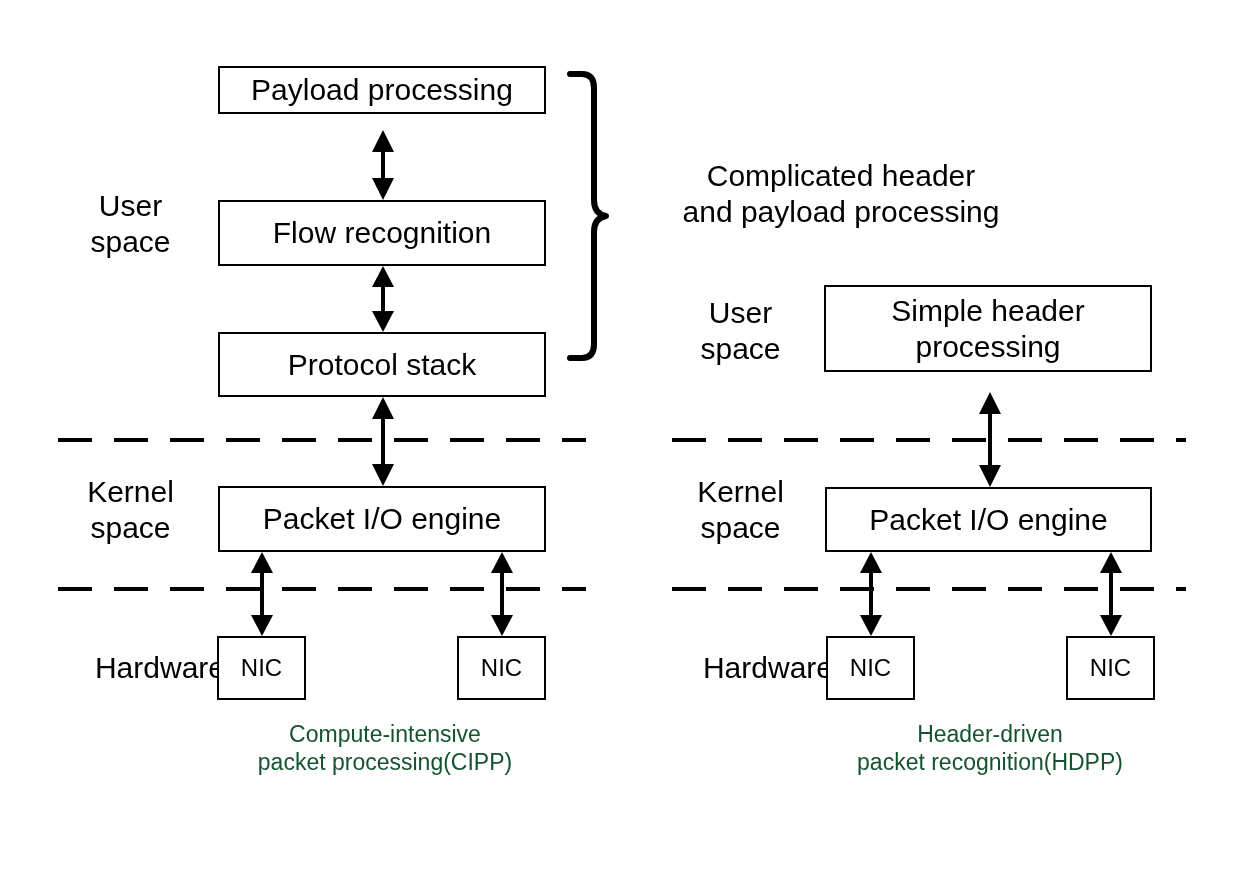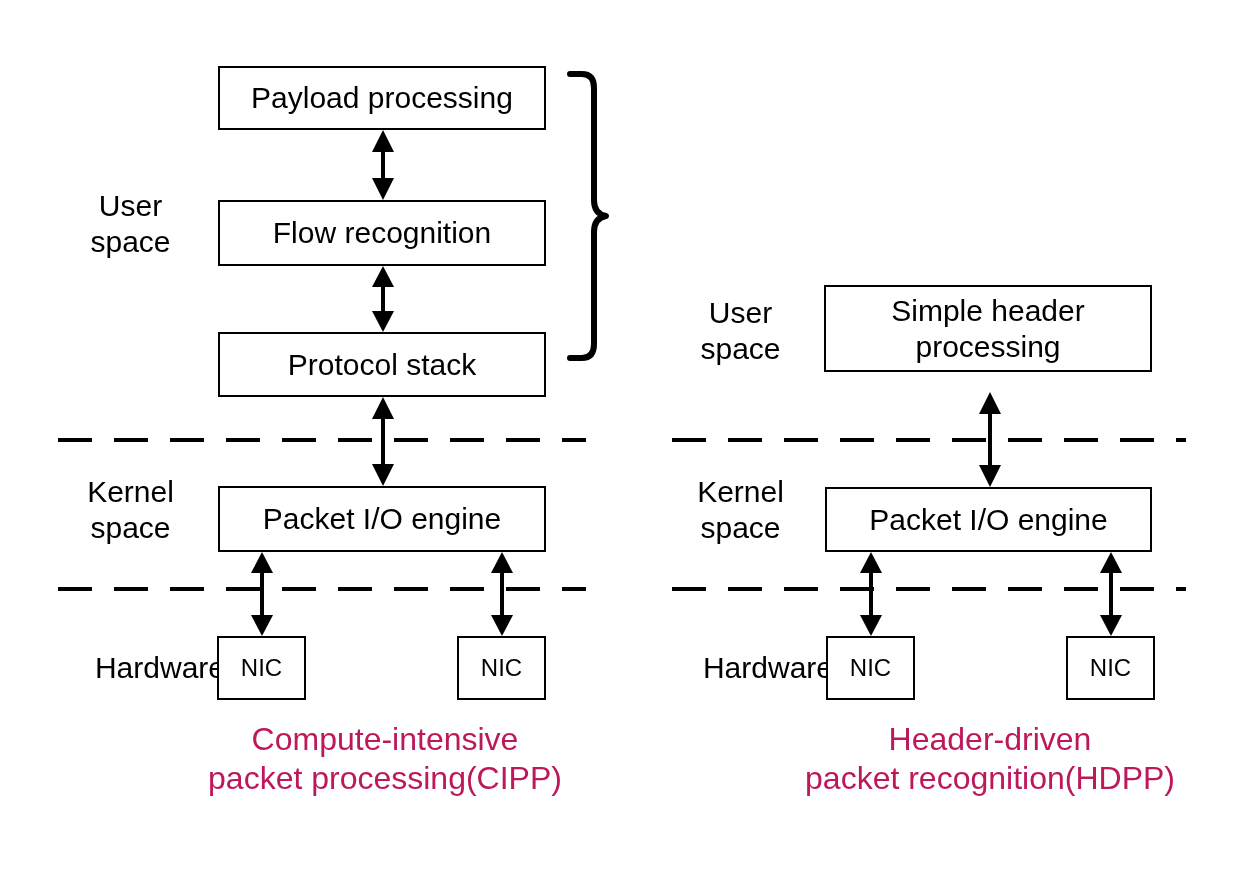--- a/index.html
+++ b/index.html
@@ -43,22 +43,22 @@
     color: #000000;
     white-space: pre-line;
   }
   .label.left-align {
     text-align: right;
   }
   .caption {
     position: absolute;
     text-align: center;
     line-height: 1.22;
-    font-size: 32px;
-    color: #be185d;
+    font-size: 23px;
+    color: #14532d;
     white-space: pre-line;
   }
   .arrow-svg, .line-svg, .brace-svg {
     position: absolute;
     overflow: visible;
     pointer-events: none;
   }
 </style>
 </head>
 <body>
@@ -66,21 +66,21 @@
 <div id="canvas">
 
   <div class="label" style="left:58px; top:188px; width:145px;">User
 space</div>
 
   <div class="label" style="left:58px; top:474px; width:145px;">Kernel
 space</div>
 
   <div class="label left-align" style="left:55px; top:650px; width:170px;">Hardware</div>
 
-  <div class="box" style="left:218px; top:66px; width:328px; height:64px;">Payload processing</div>
+  <div class="box" style="left:218px; top:66px; width:328px; height:48px;">Payload processing</div>
 
   <div class="box" style="left:218px; top:332px; width:328px; height:65px;">Protocol stack</div>
 
   <div class="box" style="left:218px; top:200px; width:328px; height:66px;">Flow recognition</div>
 
   <div class="box" style="left:218px; top:486px; width:328px; height:66px;">Packet I/O engine</div>
 
   <div class="box small" style="left:217px; top:636px; width:89px; height:64px;">NIC</div>
 
   <div class="box small" style="left:457px; top:636px; width:89px; height:64px;">NIC</div>
@@ -120,20 +120,22 @@
   </svg>
 
   <svg class="line-svg" style="left:56px; top:583px;" width="532" height="12" viewBox="0 0 532 12">
     <line x1="2" y1="6" x2="530" y2="6" stroke="#000" stroke-width="4" stroke-dasharray="34 22" stroke-linecap="butt"></line>
   </svg>
 
   <svg class="brace-svg" style="left:564px; top:70px;" width="48" height="292" viewBox="0 0 48 292">
     <path d="M 6 4 L 18 4 Q 30 4 30 18 L 30 130 Q 30 144 42 146 Q 30 148 30 162 L 30 274 Q 30 288 18 288 L 6 288" fill="none" stroke="#000" stroke-width="6" stroke-linecap="round" stroke-linejoin="round"></path>
   </svg>
 
+  <div class="label" style="left:626px; top:158px; width:430px;">Complicated header
+and payload processing</div>
 
   <div class="caption" style="left:150px; top:720px; width:470px;">Compute-intensive
 packet processing(CIPP)</div>
 
   <div class="label" style="left:668px; top:295px; width:145px;">User
 space</div>
 
   <div class="label" style="left:668px; top:474px; width:145px;">Kernel
 space</div>
 

